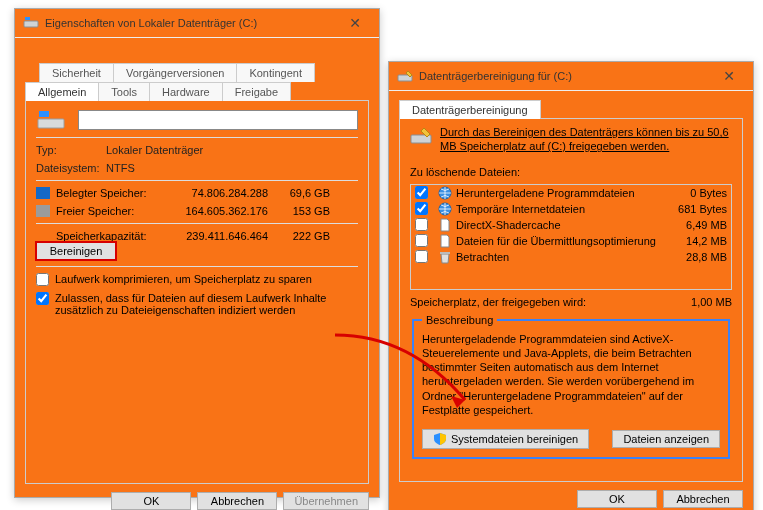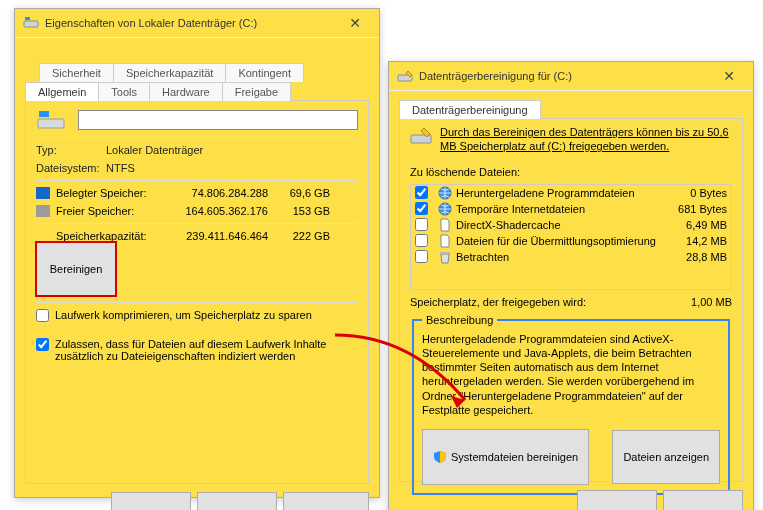--- a/index.html
+++ b/index.html
@@ -1,18 +1,18 @@
 <!DOCTYPE html>
 <html><head>
 <meta charset="utf-8">
 <style>
   * { box-sizing: border-box; font-family: "Segoe UI", Tahoma, sans-serif; font-size: 11px; }
   body { margin:0; background:#fff; width:763px; height:510px; position:relative; }
 
-  .win { position:absolute; background:#fde047; border:1px solid #aaa; box-shadow:0 2px 8px rgba(0,0,0,.2); }
+  .win { position:absolute; background:#f97316; border:1px solid #aaa; box-shadow:0 2px 8px rgba(0,0,0,.2); }
   #win1 { left:14px; top:8px; width:366px; height:490px; }
   #win2 { left:388px; top:26px; width:366px; height:466px;margin-top:35px; }
 
   .titlebar { display:flex; align-items:center; padding:6px 8px; border-bottom:1px solid #eee; }
   .titlebar .ticon { width:16px; height:16px; margin-right:6px; display:flex; align-items:center; justify-content:center; }
   .titlebar .ttxt { flex:1; color:#333; }
   .close { width:32px; text-align:center; color:#444; cursor:pointer; font-size:14px; line-height:14px; }
 
   
   .tabwrap { margin:8px 10px 0 10px; }
@@ -42,21 +42,21 @@
   .sw.gray { background:#9b9b9b; }
   .col1 { width:104px; }
   .col2 { width:120px; text-align:right; padding-right:12px; }
   .col3 { width:50px; text-align:right; }
 
   .donut { width:76px; height:76px; border-radius:50%;
            background: conic-gradient(#1568c6 0 112deg, #cfcfcf 112deg 360deg);
            display:flex; align-items:center; justify-content:center; margin:6px auto 2px auto;}
   .donut .hole { width:44px; height:44px; border-radius:50%; background:#fff; }
 
-  .btn { border:1px solid #adadad; background:#e1e1e1; padding:20px 10px; min-width:80px; text-align:center; cursor:pointer; }
+  .btn { border:1px solid #adadad; background:#e1e1e1; padding:2px 10px; min-width:80px; text-align:center; cursor:pointer; }
   .btn.dim { color:#888; }
   .btn.red { outline:2px solid #d70000; outline-offset:-1px; }
 
   .footer { display:flex; justify-content:flex-end; gap:6px; padding:8px 10px; }
 
   input[type=checkbox] { margin:0 6px 0 0; vertical-align:middle; }
 
   
   #win2 .body2 { padding:6px 10px 0 10px; }
   .infoline { display:flex;text-decoration:underline; }
@@ -86,21 +86,21 @@
           <rect x="2" y="2" width="5" height="3" fill="#2b90ff"></rect>
         </svg>
     </span>
     <span class="ttxt">Eigenschaften von Lokaler Datenträger (C:)</span>
     <span class="close">✕</span>
   </div>
 
   <div class="tabwrap">
     <div class="tabs row1">
       <div class="tab inactive">Sicherheit</div>
-      <div class="tab inactive">Speicherkapazität</div>
+      <div class="tab inactive">Vorgängerversionen</div>
       <div class="tab inactive">Kontingent</div>
     </div>
     <div class="tabs row2">
       <div class="tab active">Allgemein</div>
       <div class="tab inactive">Tools</div>
       <div class="tab inactive">Hardware</div>
       <div class="tab inactive">Freigabe</div>
     </div>
 
     <div class="tabbody">
@@ -148,21 +148,21 @@
         <div>
           <button class="btn red">Bereinigen</button>
         </div>
       </div>
       <hr class="sep">
       <label class="row" style="align-items:flex-start;">
         <input type="checkbox" style=""> 
           <span>Laufwerk komprimieren, um Speicherplatz zu sparen</span>
       </label>
       <div class="sp"></div>
-      <label class="row" style="align-items:flex-start;margin-top:10px;">
+      <label class="row" style="align-items:flex-start;">
         <input type="checkbox" checked="" style=""> 
           <span>Zulassen, dass für Dateien auf diesem Laufwerk Inhalte zusätzlich zu Dateieigenschaften indiziert werden</span>
       </label>
     </div>
   </div>
   <div class="footer">
     <button class="btn">OK</button>
     <button class="btn">Abbrechen</button>
     <button class="btn dim">Übernehmen</button>
   </div>

